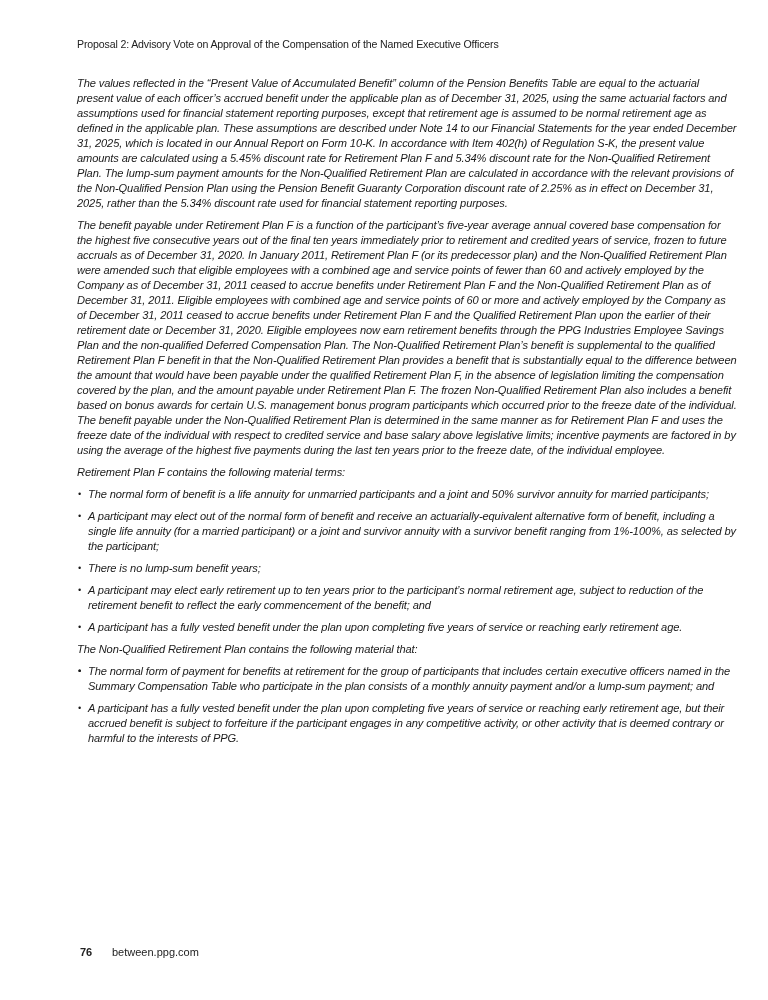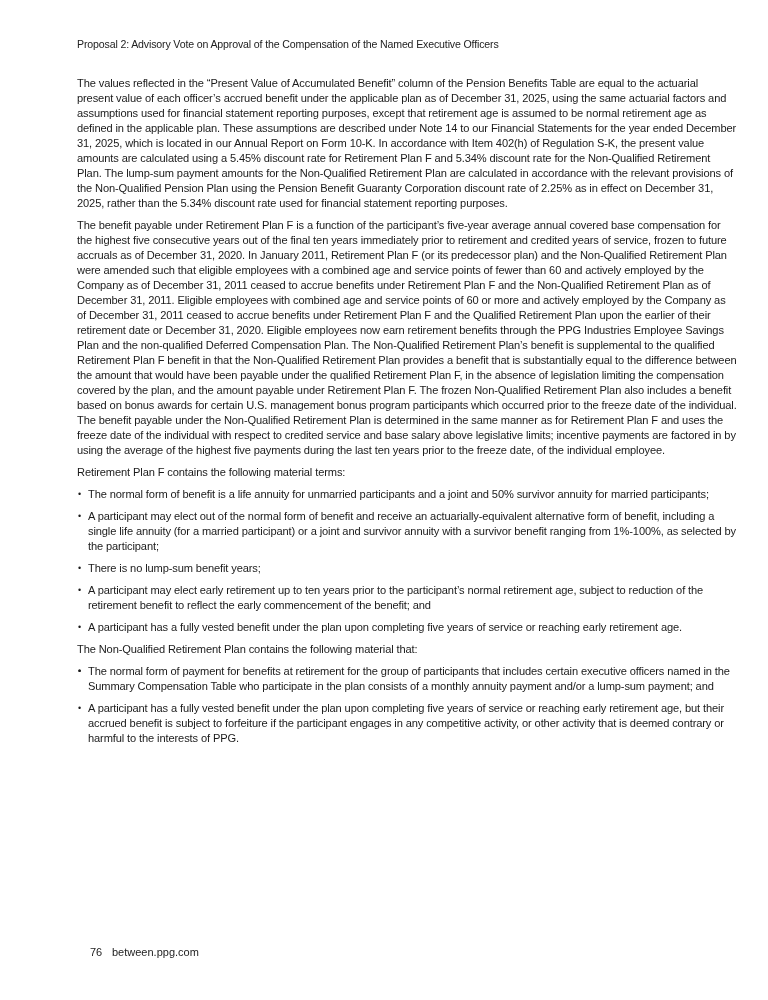--- a/index.html
+++ b/index.html
@@ -25,20 +25,21 @@
       text-align: center;
     }
     .content {
       position: absolute;
       left: 77px;
       top: 76px;
       width: 660px;
       font-size: 11.1px;
       line-height: 15px;
       letter-spacing: -0.12px;
+      font-style: italic;
     }
     .content p {
       margin: 0 0 7px 0;
     }
     .content ul {
       list-style: none;
       margin: 0 0 7px 0;
       padding: 0;
     }
     .content li {
@@ -53,24 +54,23 @@
       font-size: 9px;
     }
     .footer {
       position: absolute;
       left: 80px;
       top: 946px;
       font-size: 11px;
       color: #222;
     }
     .page-num {
-      font-weight: normal;
+      font-weight: bold;
       display: inline-block;
       width: 32px;
-      text-align: center;
     }
   </style>
 </head>
 <body>
 
 <div class="header">
   <span>Proposal 2: Advisory Vote on Approval of the Compensation of the Named Executive Officers</span>
 </div>
 
 <div class="content">

